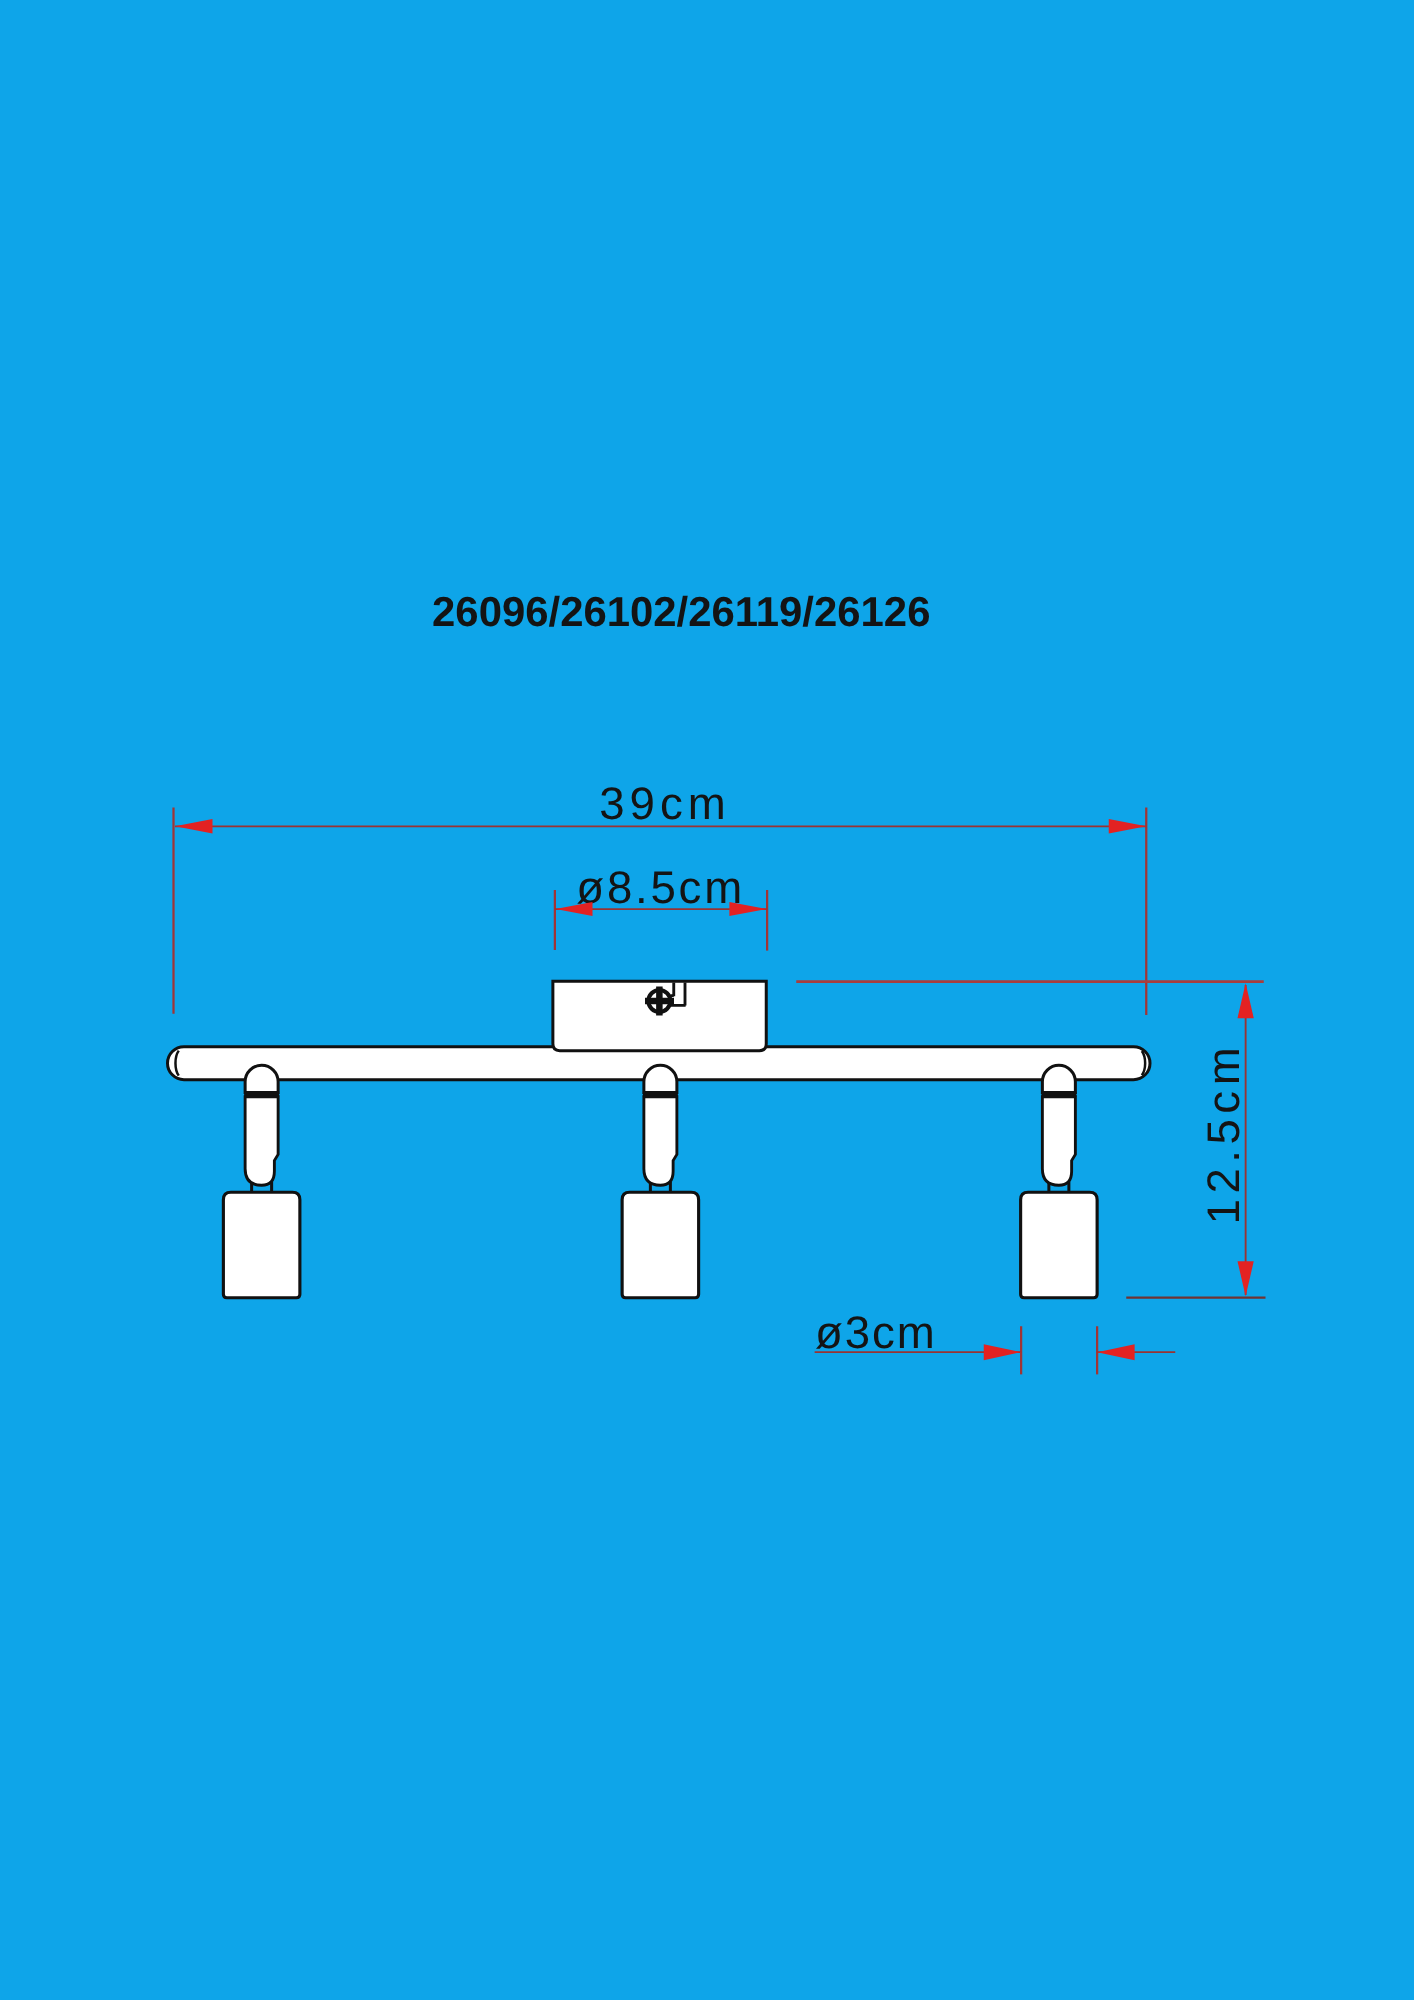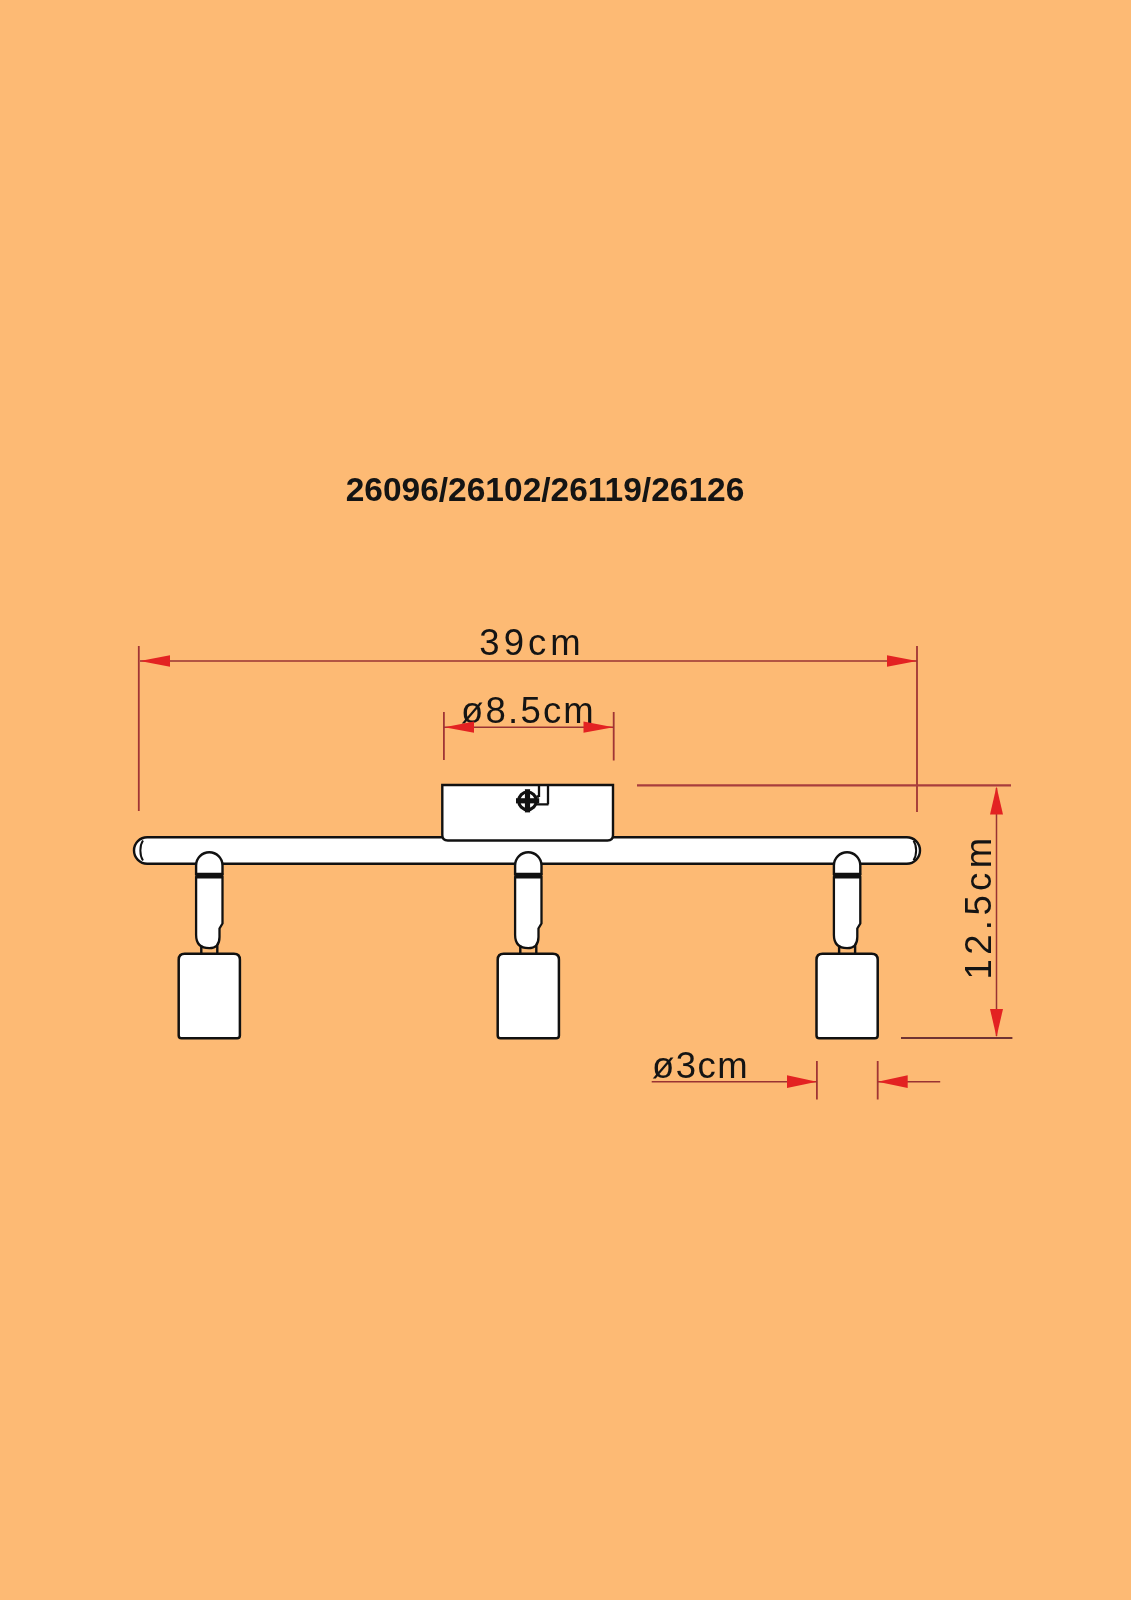--- a/index.html
+++ b/index.html
@@ -1,16 +1,16 @@
 <!DOCTYPE html>
 <html><head>
 <meta charset="utf-8">
 <style>
   html,body{margin:0;padding:0;background:#ffffff;}
-  .page{width:1131px;height:1600px;position:relative;background:#fdba74;overflow:hidden;}
+  .page{width:1131px;height:1600px;position:relative;background:#0ea5e9;overflow:hidden;}
   svg{display:block;}
   text{font-family:"Liberation Sans", sans-serif;fill:#141414;}
 </style>
 </head>
 <body>
 <div class="page">
 <svg width="1131" height="1600" viewBox="0 0 1131 1600" xmlns="http://www.w3.org/2000/svg">
 
 <text x="545" y="501" font-size="33.5" font-weight="bold" text-anchor="middle" letter-spacing="0">26096/26102/26119/26126</text>
 

